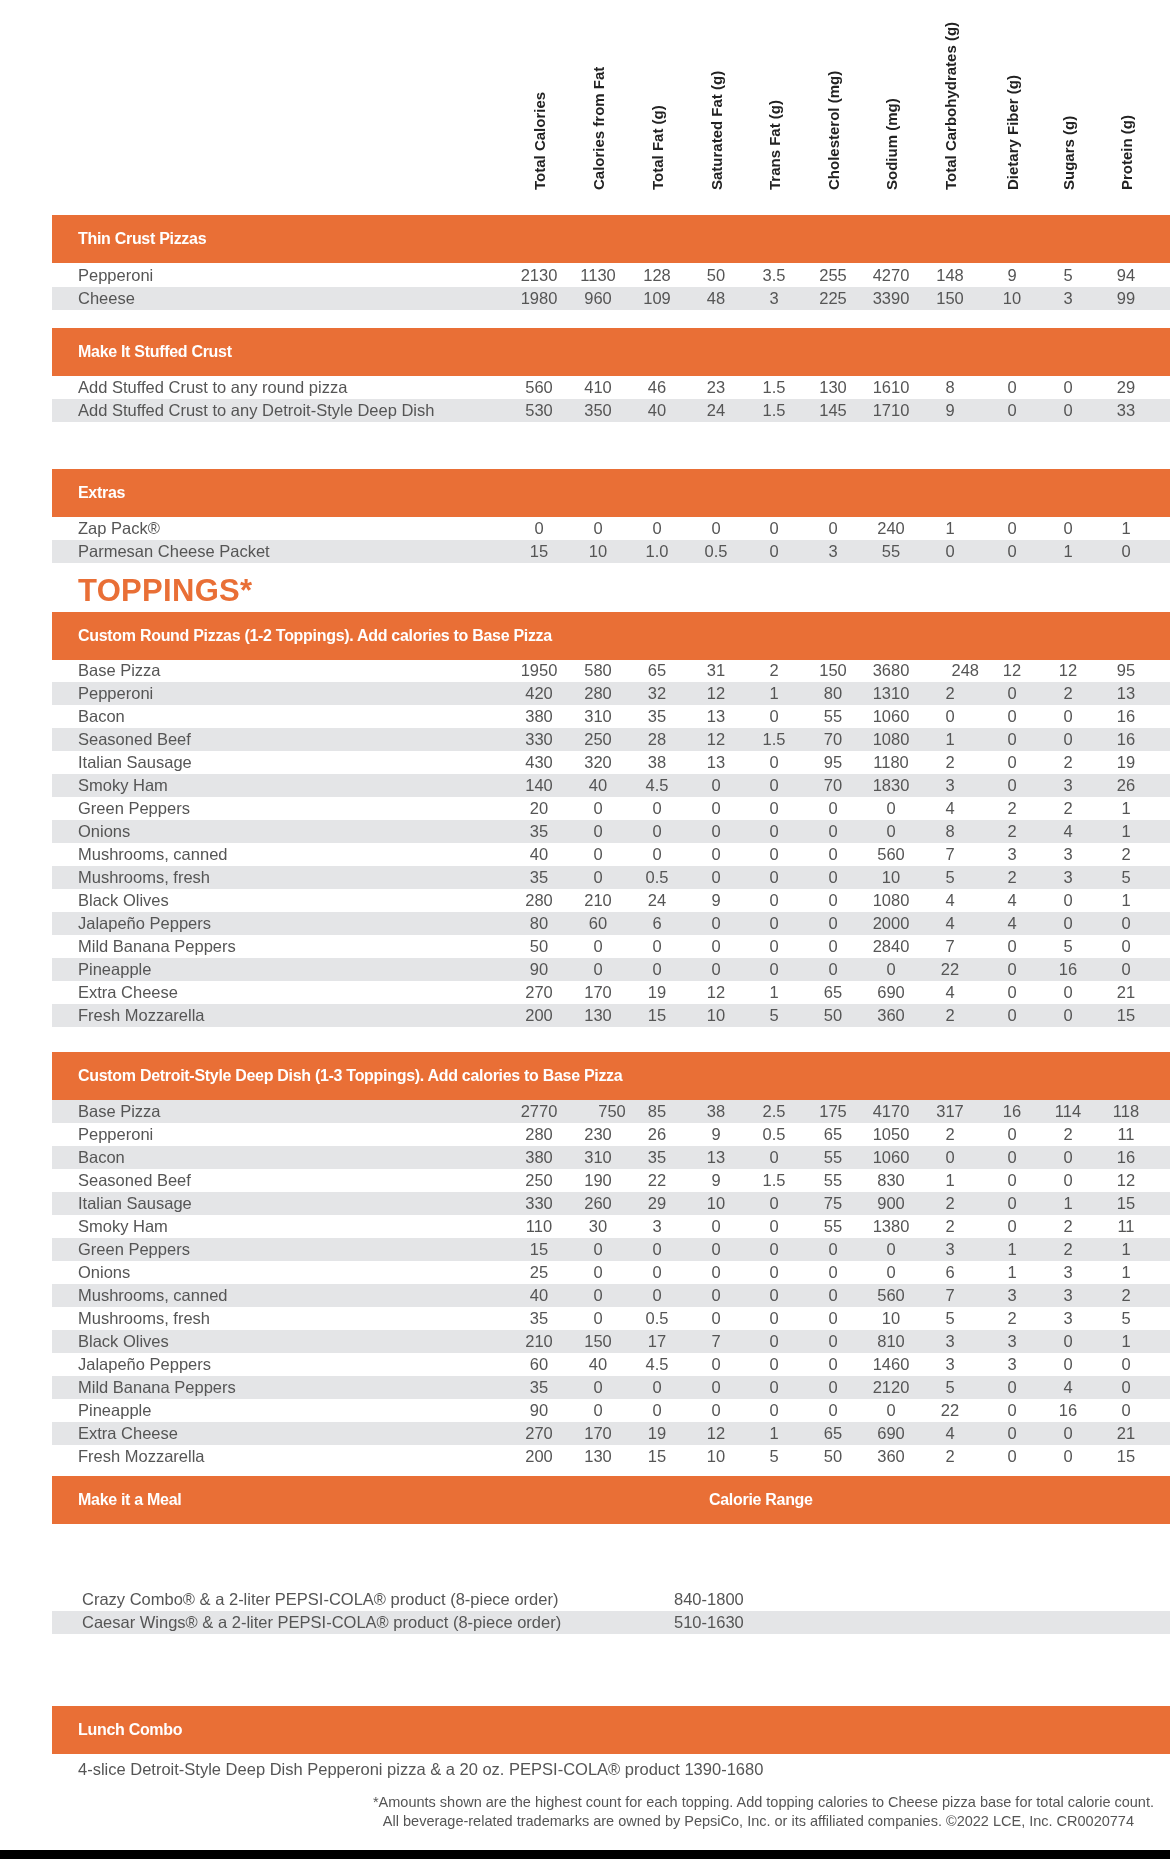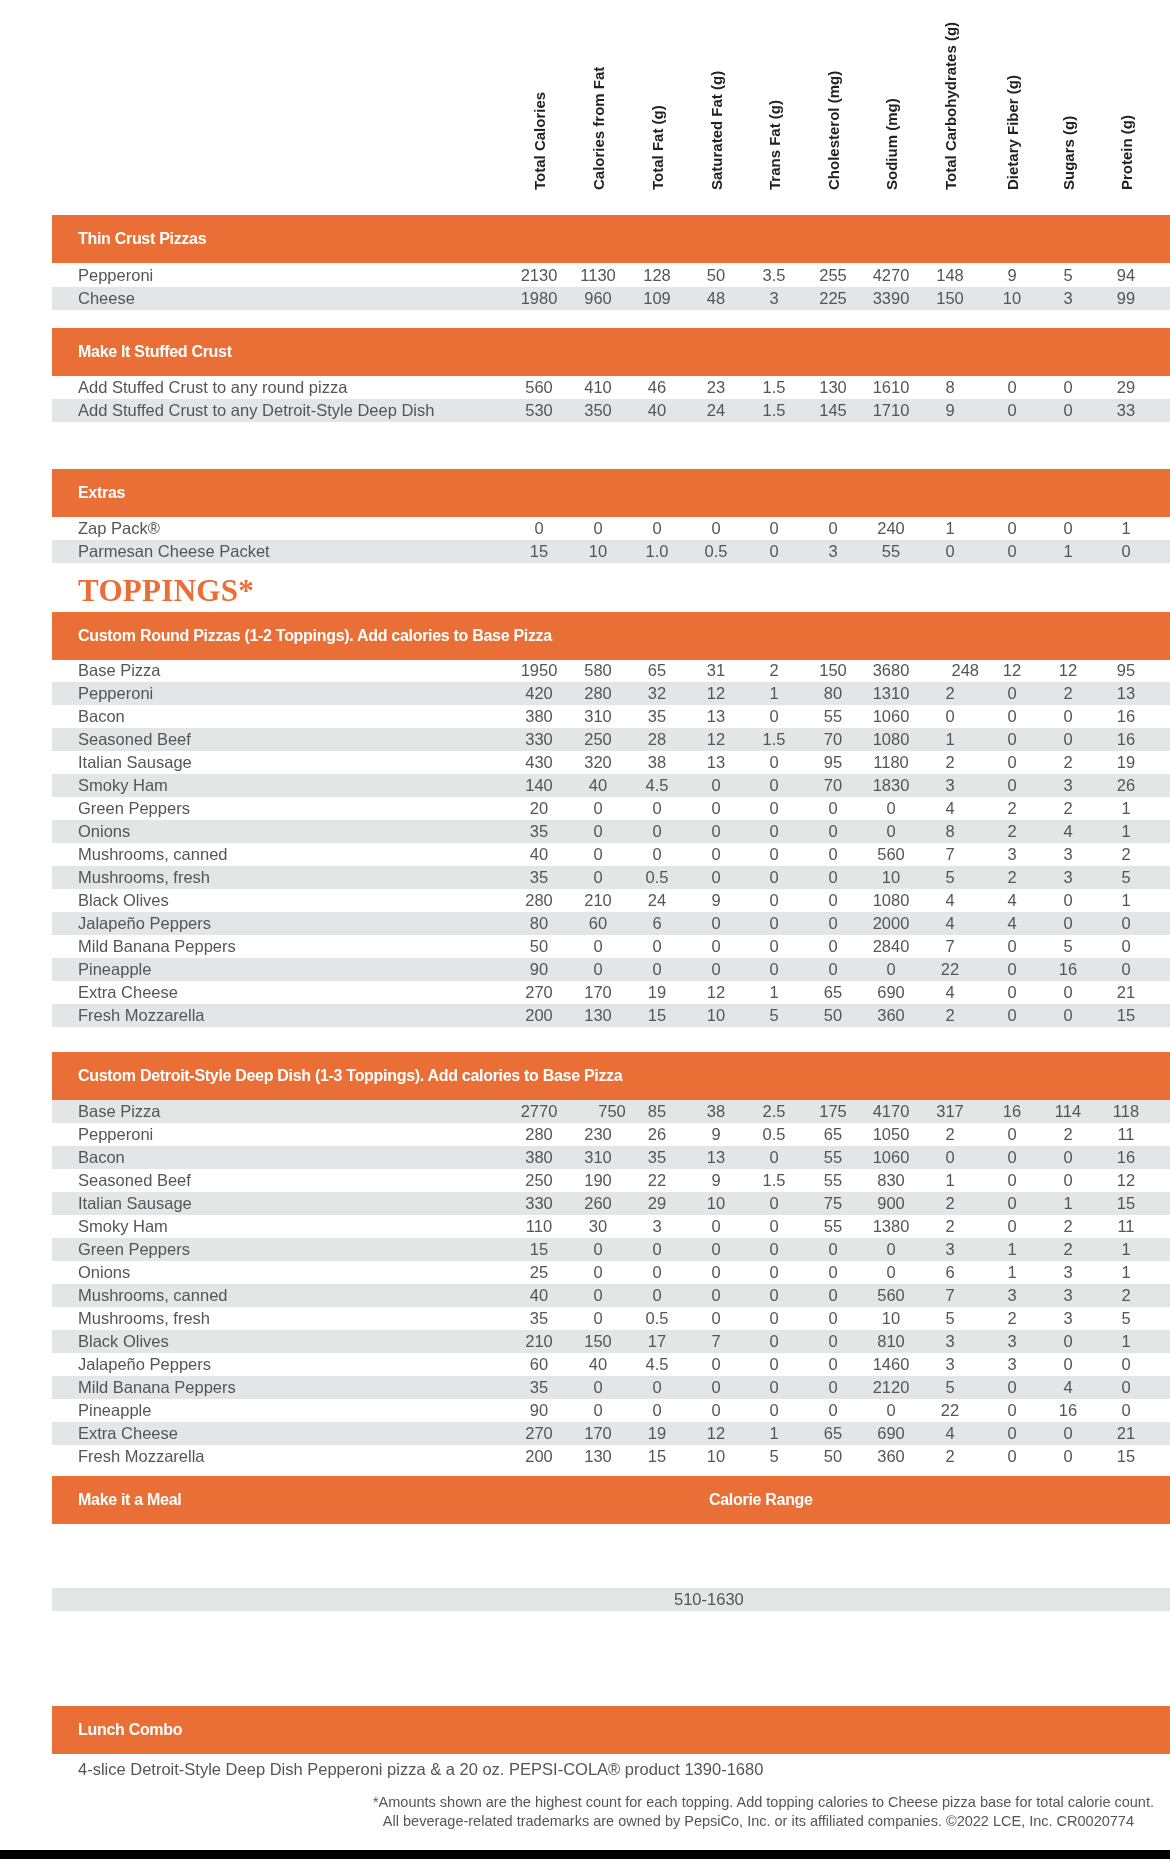--- a/index.html
+++ b/index.html
@@ -27,21 +27,20 @@
   .row {
     position: relative; height: 23px; font-size: 16.5px; color: #555;
     box-sizing: border-box;
   }
   .row.alt { background: #e4e5e7; }
   .row .name { position: absolute; left: 26px; top: 2px; white-space: nowrap; }
   .row .val { position: absolute; top: 2px; width: 58px; text-align: center; margin-left: -29px; }
   .big-title {
     position: absolute; left: 78px; color: #e96f36; font-weight: bold; font-size: 31px;
     letter-spacing: 0.3px;
-    font-family: Liberation Serif, serif;
   }
   .meal-name { position: absolute; left: 30px; top: 2px; white-space: nowrap; font-size: 16.5px; }
   .meal-range { position: absolute; left: 622px; top: 2px; font-size: 16.5px; }
   .calorie-head { position: absolute; left: 657px; }
   .lunch-text { position: absolute; left: 78px; top: 1760px; font-size: 16.5px; color: #555; white-space: nowrap; }
   .footer { position: absolute; right: 16px; width: 1100px; text-align: right; font-size: 14.5px; color: #555; }
   .footer.l2 { right: 36px; }
   .bottom-bar { position: absolute; left: 0; bottom: 0; width: 1170px; height: 9px; background: #000; }
 </style>
 </head>
@@ -647,21 +646,26 @@
     </div>
   </div>
 
 <div class="big-title" style="top:1488px">MEALS &amp; LUNCH COMBOS</div>
 
 <div class="section-bar" style="top:1476px">
   <span>Make it a Meal</span>
   <span class="calorie-head">Calorie Range</span>
 </div>
 <div class="table" style="top:1588px" id="mealsTable">
-    <div class="row alt">
+    <div class="row">
+      <span class="meal-name">Crazy Combo® &amp; a 2-liter PEPSI-COLA® product  (8-piece order)</span>
+      <span class="meal-range">840-1800</span>
+    </div>
+    <div class="row alt">
+      <span class="meal-name">Caesar Wings® &amp; a 2-liter PEPSI-COLA® product  (8-piece order)</span>
       <span class="meal-range">510-1630</span>
     </div>
   </div>
 
 <div class="section-bar" style="top:1706px">
   <span>Lunch Combo</span>
 </div>
 <div class="lunch-text">4-slice Detroit-Style Deep Dish Pepperoni pizza &amp; a 20 oz. PEPSI-COLA® product 1390-1680</div>
 
 <div class="footer" style="top:1794px">*Amounts shown are the highest count for each topping. Add topping calories to Cheese pizza base for total calorie count.</div>

